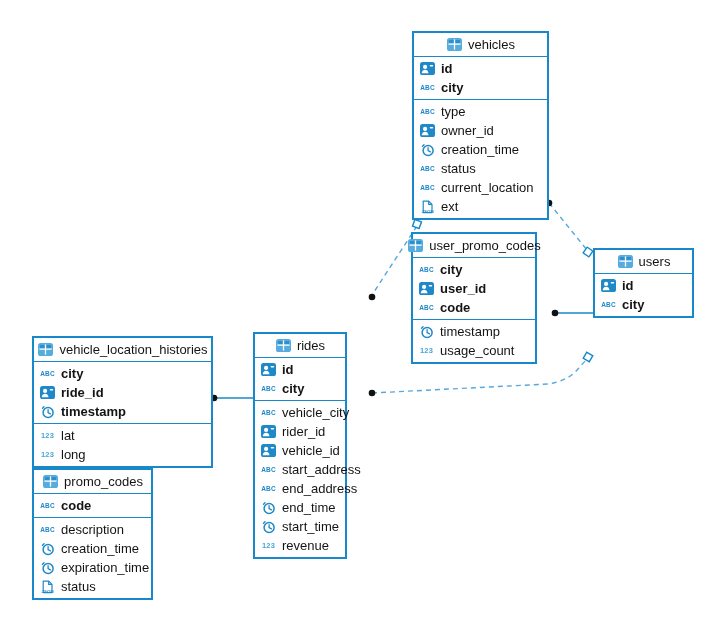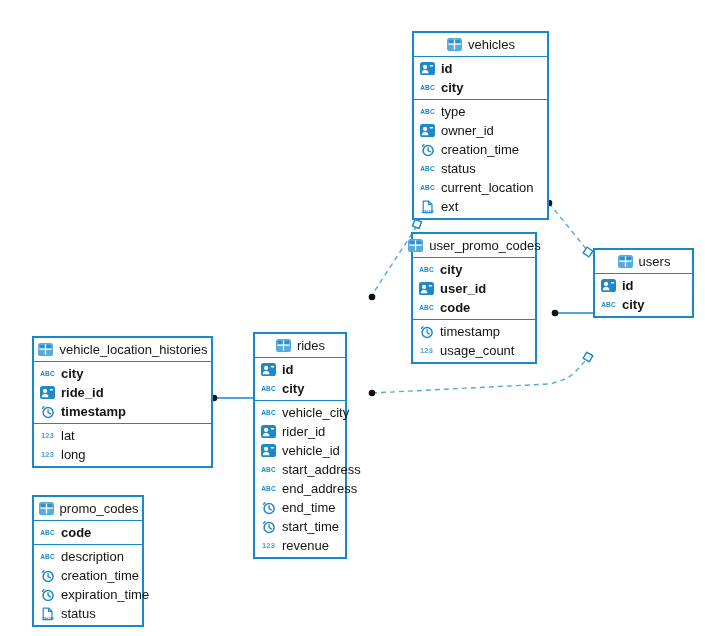--- a/index.html
+++ b/index.html
@@ -26,21 +26,21 @@
   .ic-txt{font-size:6.5px;font-weight:bold;color:#1E88C9;letter-spacing:0.2px;}
   .ic-txt.num{font-size:7.5px;color:#4AA4DA;}
   .fname{font-size:13px;line-height:1;}
 
   
   .table[data-table-id="vehicles"]                  {left:412px;top:31px; width:137px;}
   .table[data-table-id="user_promo_codes"]          {left:411px;top:232px;width:126px;}
   .table[data-table-id="users"]                     {left:593px;top:248px;width:101px;}
   .table[data-table-id="rides"]                     {left:253px;top:300px;width:94px;margin-top:32px;}
   .table[data-table-id="vehicle_location_histories"]{left:32px; top:336px;width:181px;}
-  .table[data-table-id="promo_codes"]               {left:32px; top:495px;width:112px;}
+  .table[data-table-id="promo_codes"]               {left:32px; top:468px;width:121px;}
 </style>
 </head>
 <body>
 
 <div class="canvas">
 
   <svg class="wires" width="705" height="636" viewBox="0 0 705 636">
 
     <path class="wire" d="M417 226 L372 295" fill="none" stroke="#56A8DC" stroke-width="1.4" stroke-dasharray="5 4"></path>
 

